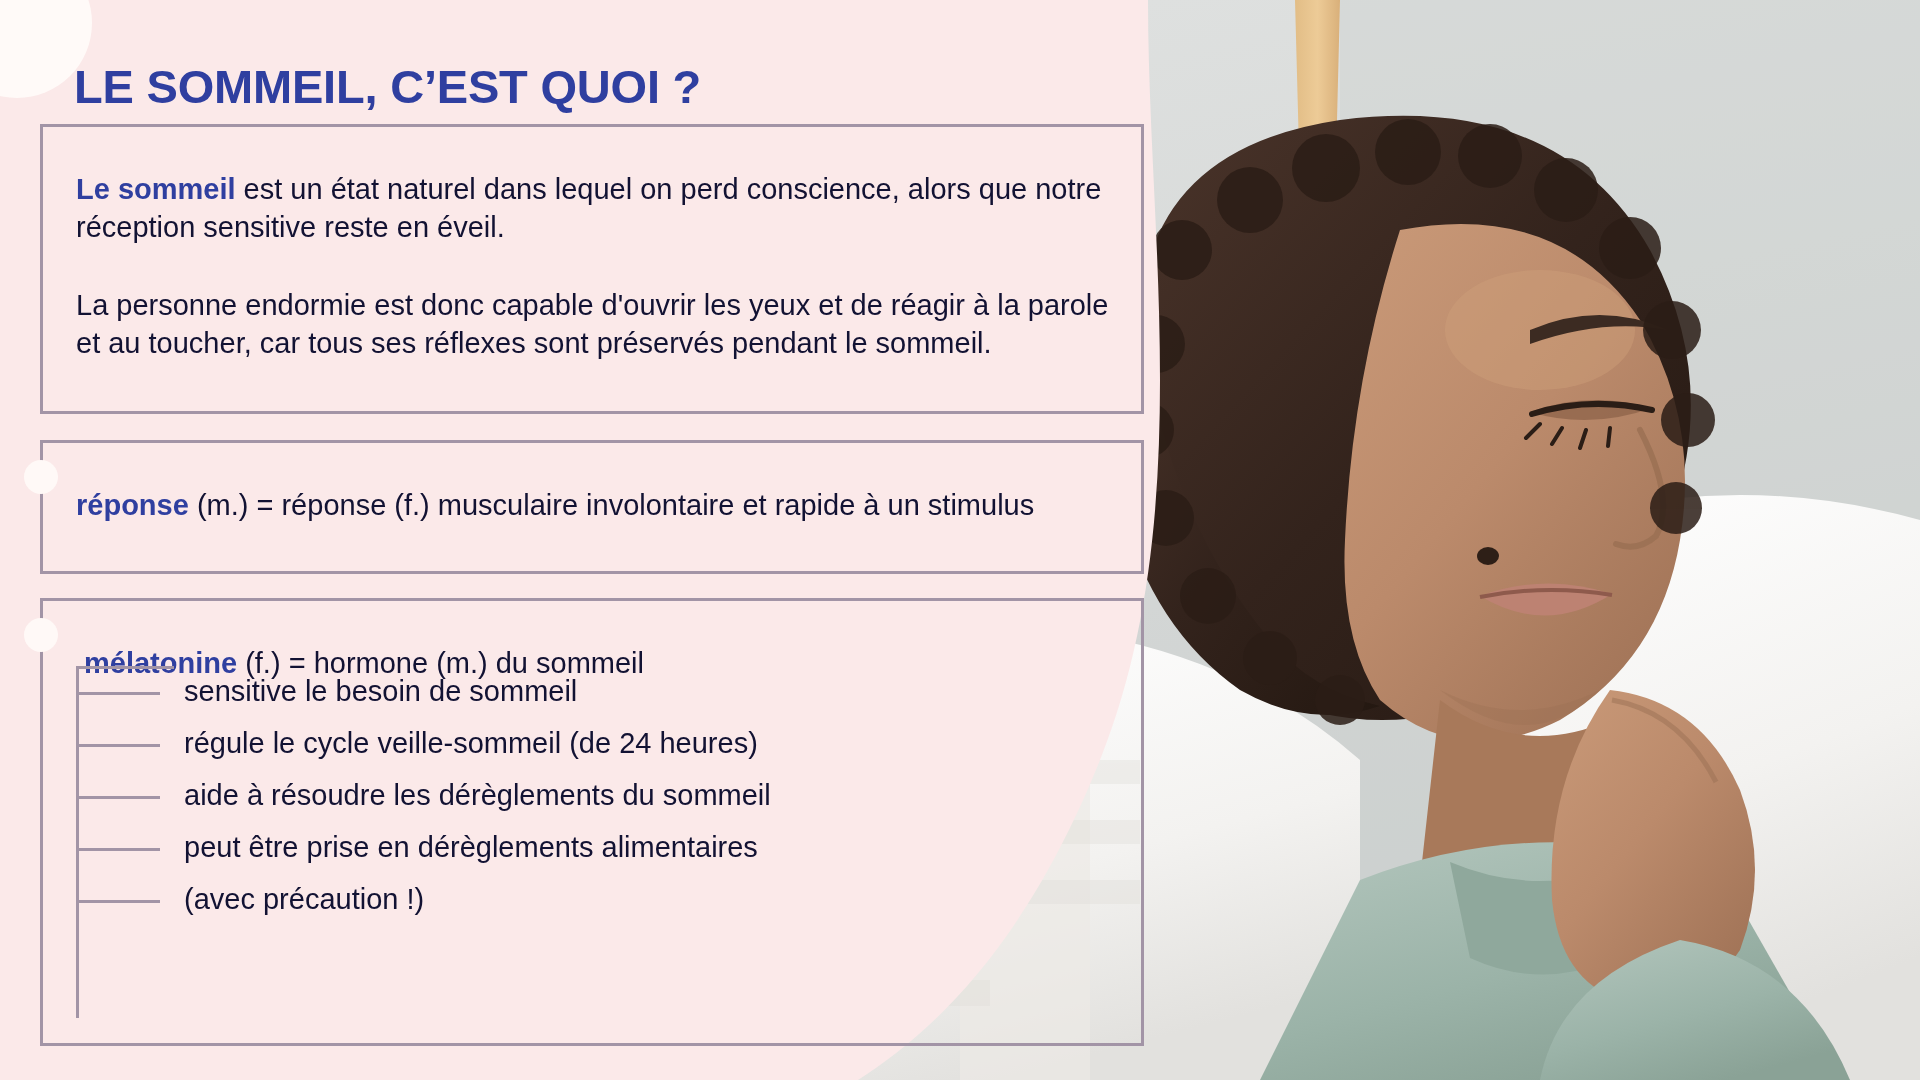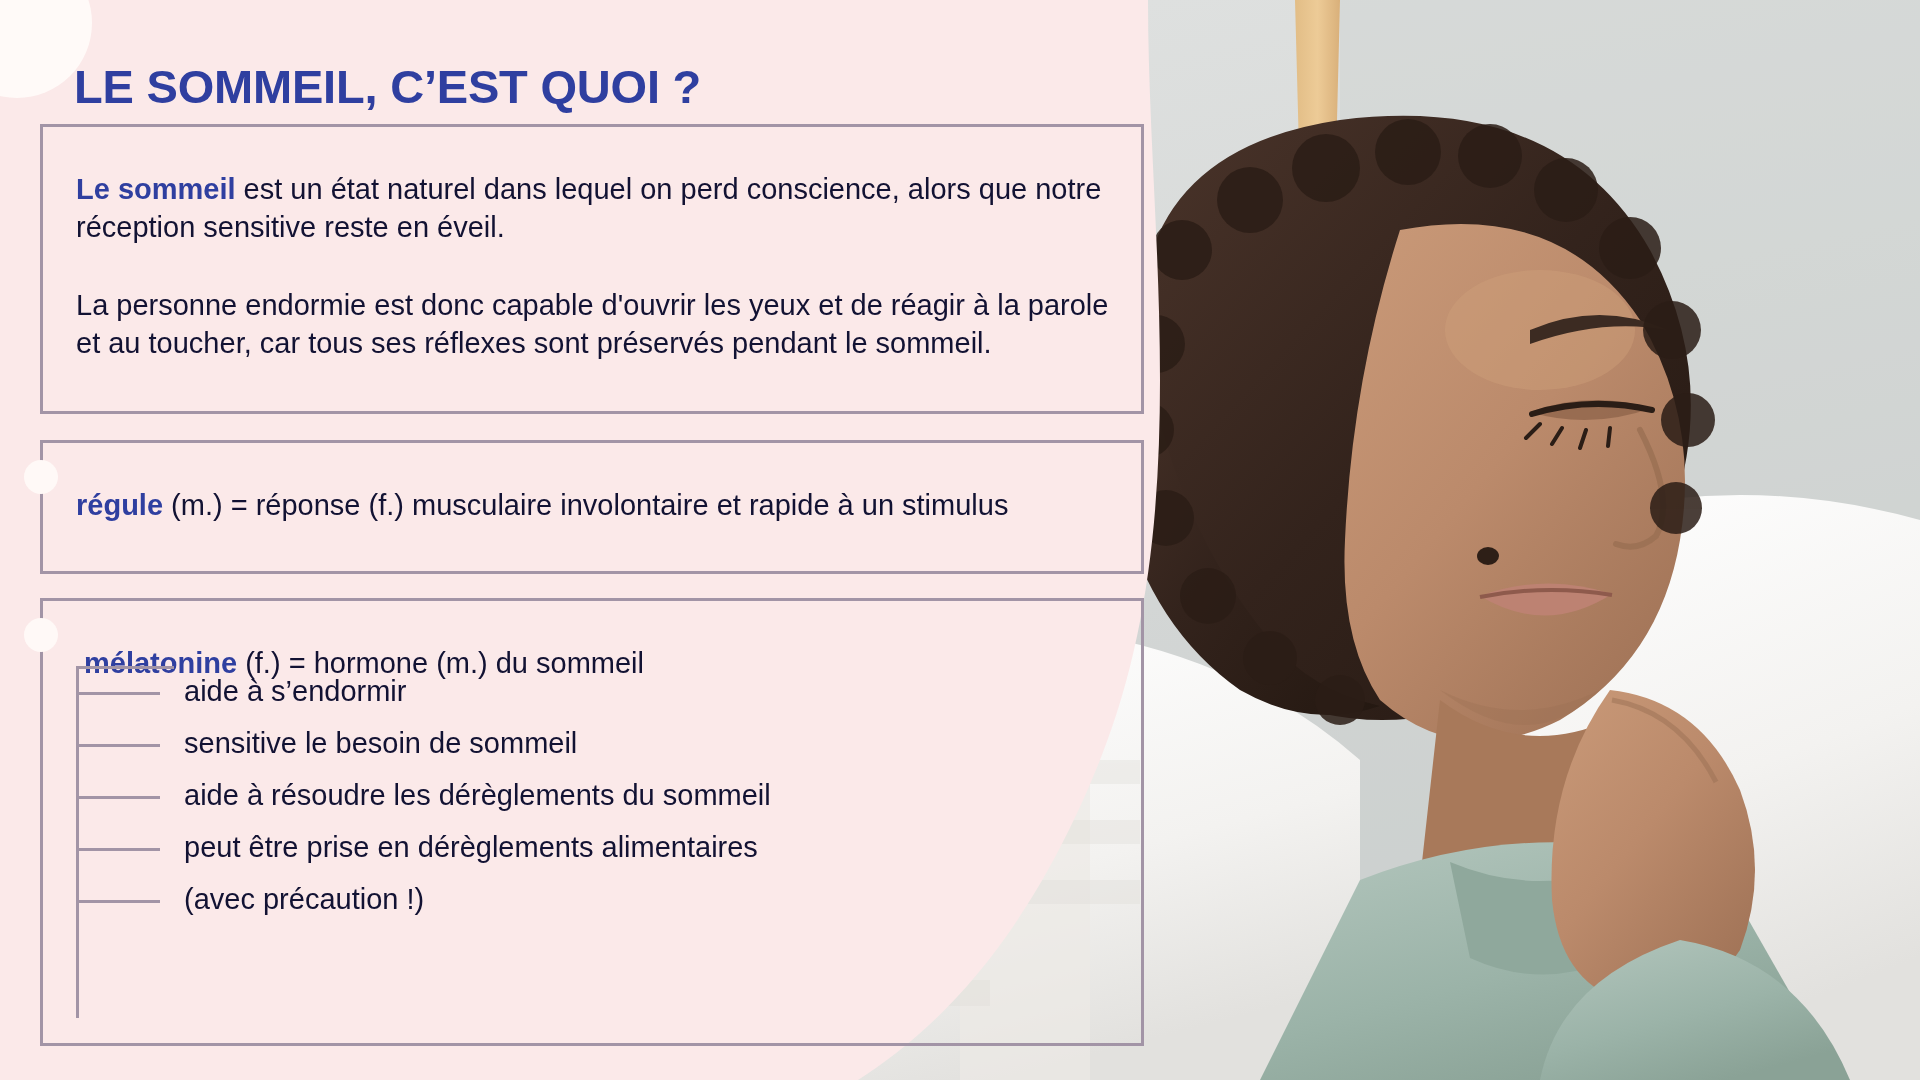--- a/index.html
+++ b/index.html
@@ -285,33 +285,33 @@
 
     <div class="card card-def"></div>
     <p class="p para-1">
       <b>Le sommeil</b><span> est un état naturel dans lequel on perd conscience, alors que notre réception sensitive reste en éveil.</span>
     </p>
     <p class="p para-2">La personne endormie est donc capable d'ouvrir les yeux et de réagir à la parole et au toucher, car tous ses réflexes sont préservés pendant le sommeil.</p>
 
     <div class="card card-ref"></div>
     <div class="bullet-dot dot-ref"></div>
     <p class="p para-ref">
-      <span class="term">régule</span><span> (m.) = réponse (f.) musculaire involontaire et rapide à un stimulus</span>
+      <span class="term">réponse</span><span> (m.) = réponse (f.) musculaire involontaire et rapide à un stimulus</span>
     </p>
 
     <div class="card card-mel"></div>
     <div class="bullet-dot dot-mel"></div>
     <p class="p para-mel">
       <span class="term">mélatonine</span><span> (f.) = hormone (m.) du sommeil</span>
     </p>
 
     <div class="tree">
       <div class="tree-spine"></div>
       <div class="tree-cap"></div>
-      <div class="tree-item">aide à s’endormir</div>
       <div class="tree-item">sensitive le besoin de sommeil</div>
+      <div class="tree-item">régule le cycle veille-sommeil (de 24 heures)</div>
       <div class="tree-item">aide à résoudre les dérèglements du sommeil</div>
       <div class="tree-item">peut être prise en dérèglements alimentaires</div>
       <div class="tree-item">(avec précaution !)</div>
     </div>
 
   </div>
 </div>
 
 </body></html>

